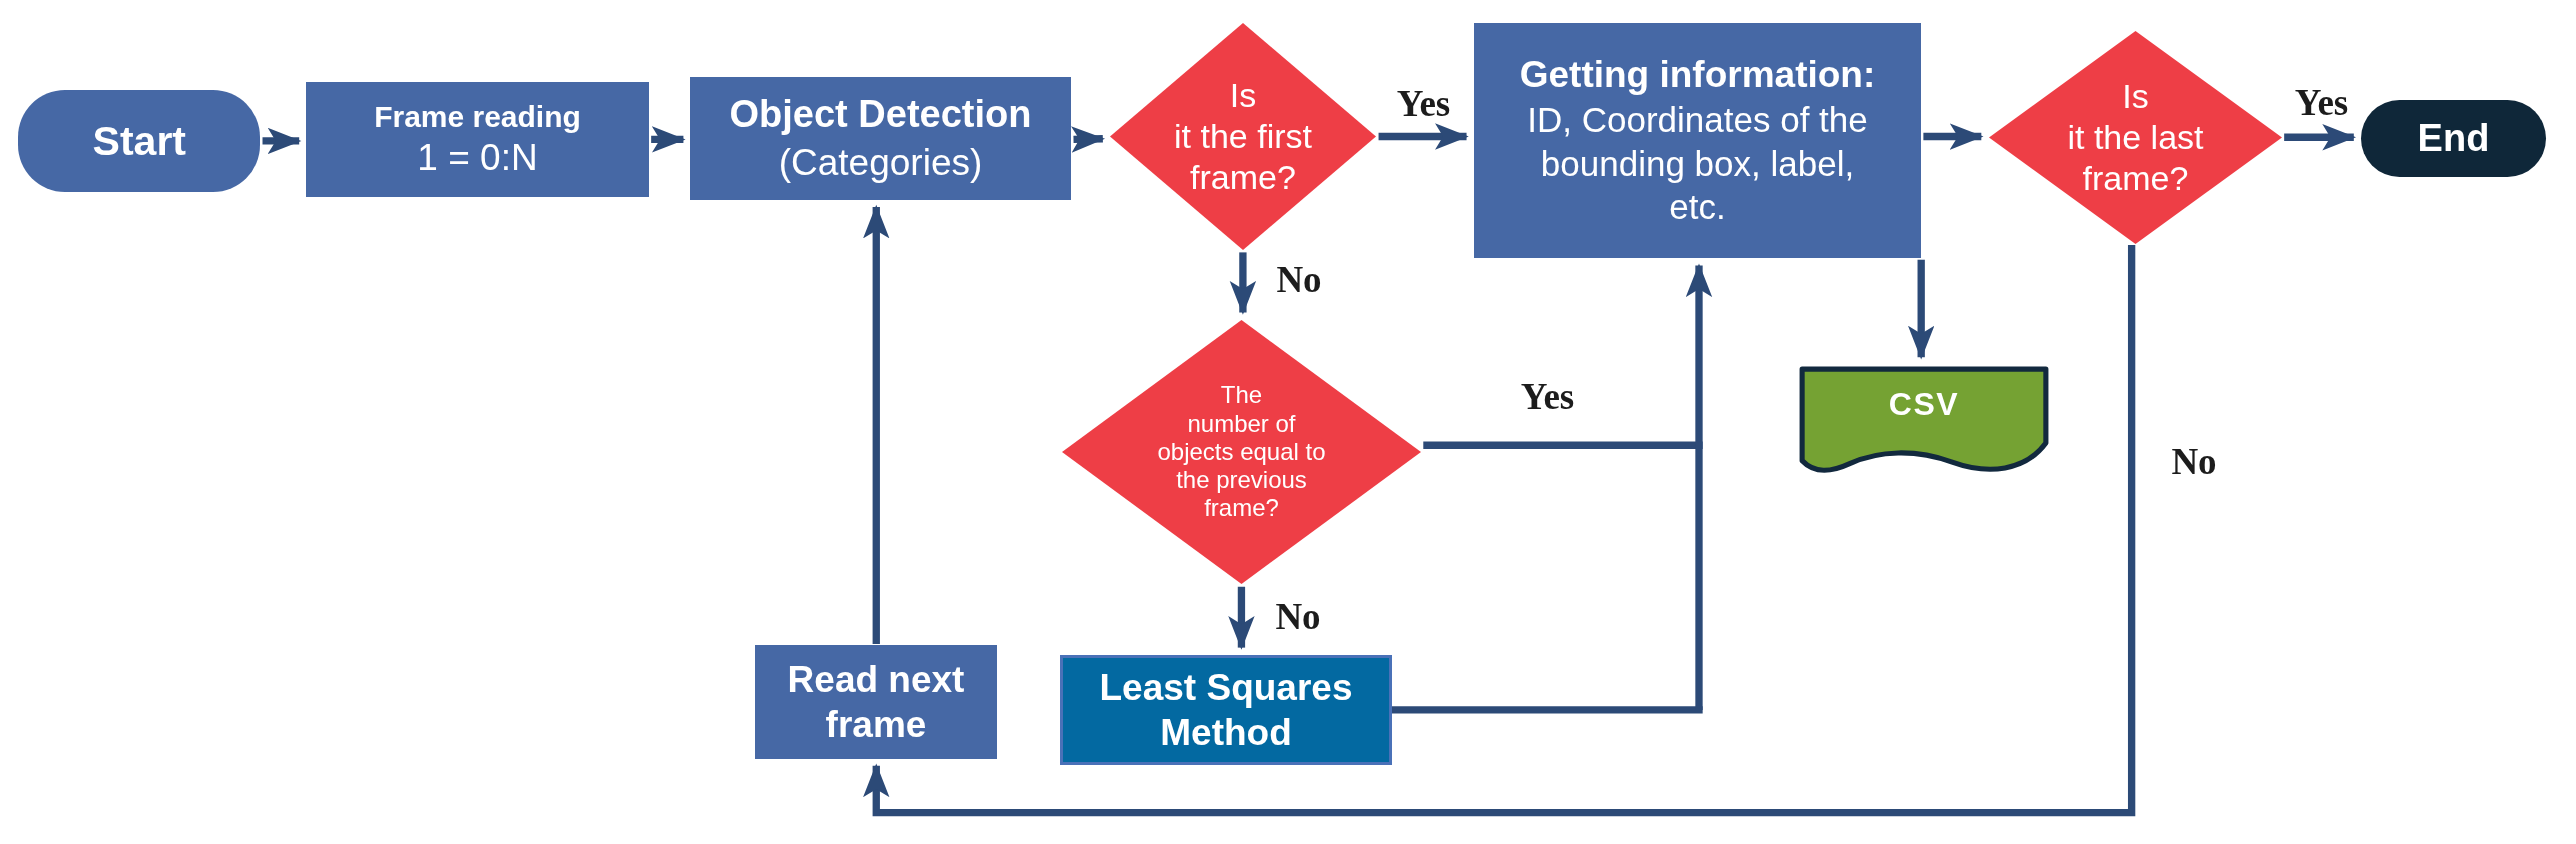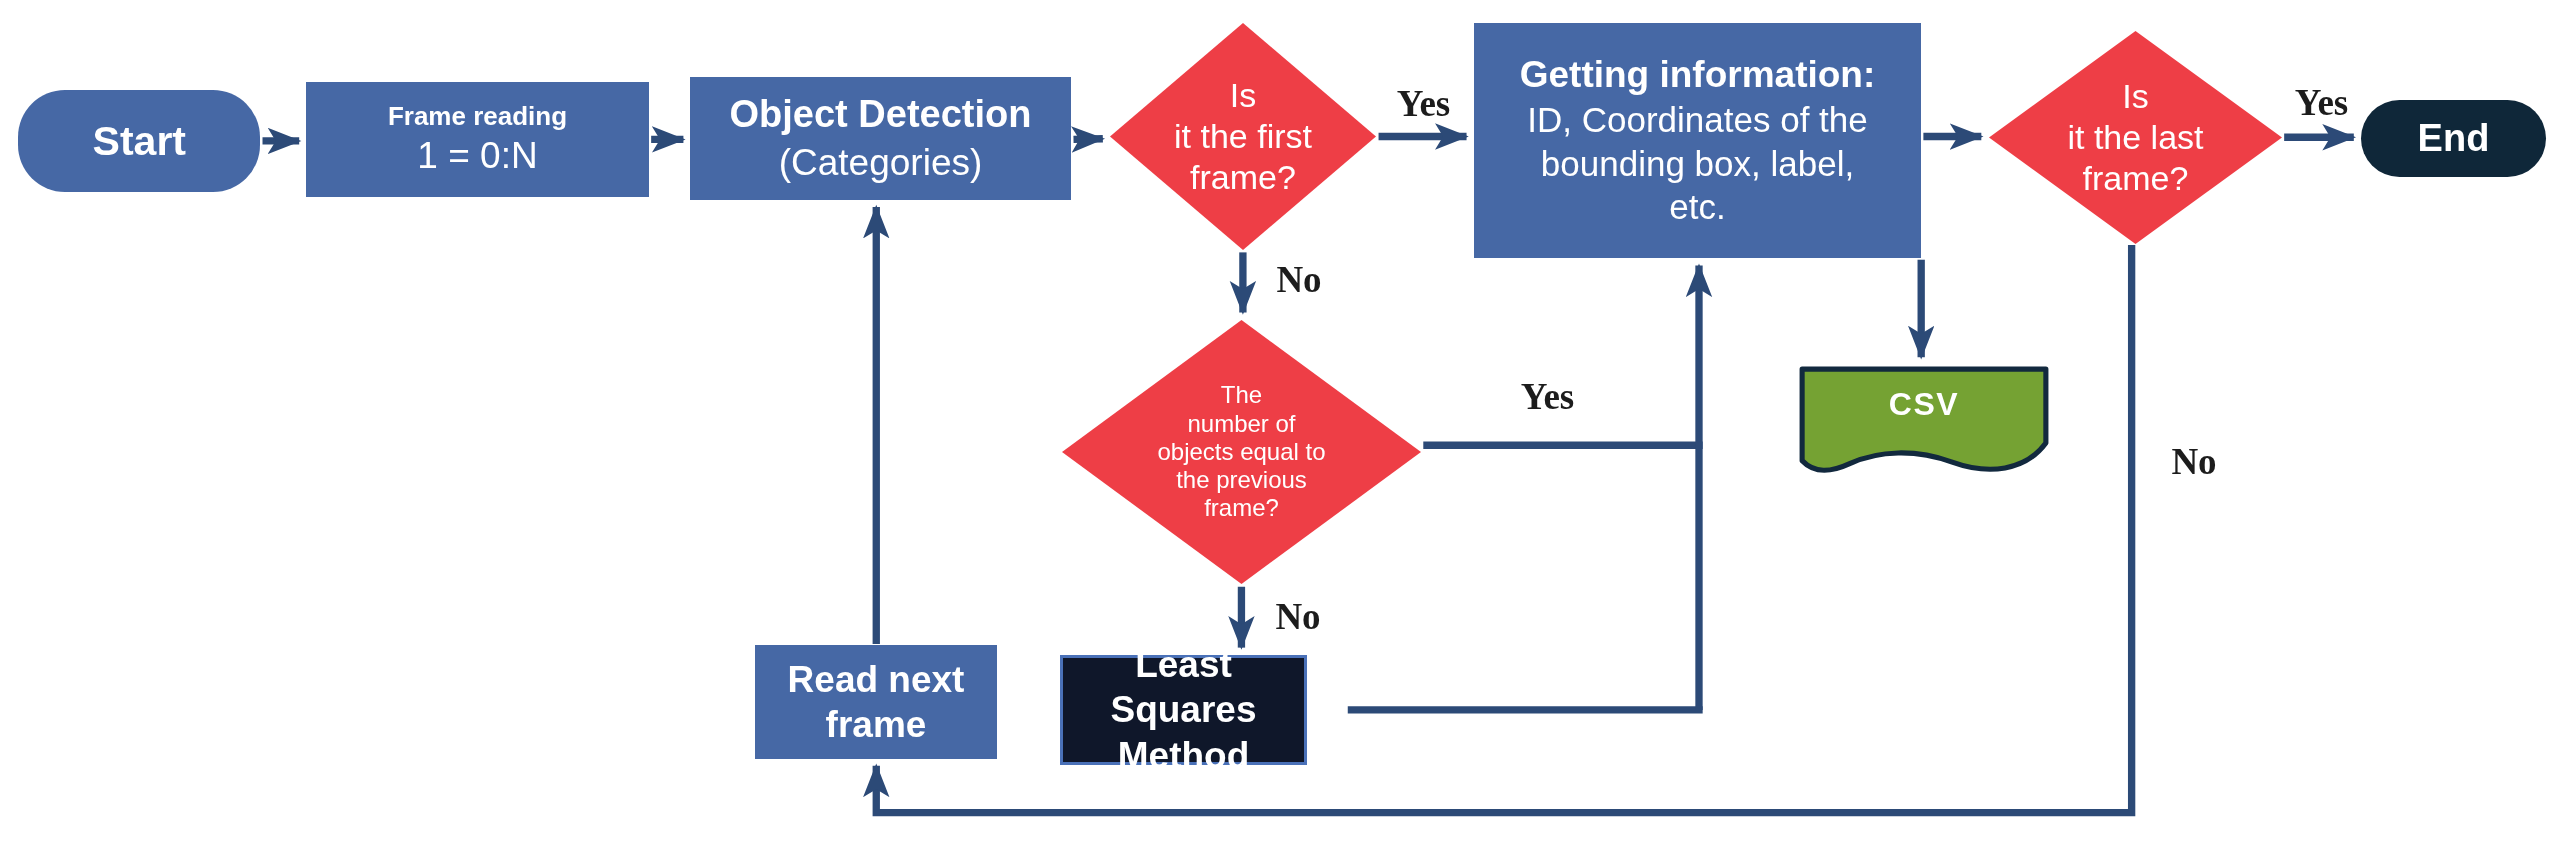--- a/index.html
+++ b/index.html
@@ -18,39 +18,39 @@
   .decision{
     background:#EE3E46;
     clip-path:polygon(50% 0,100% 50%,50% 100%,0 50%);
     font-weight:400;
   }
   .node .title{font-weight:bold;}
   .node .sub{font-weight:400;}
   
   #start{left:18.3px;top:90px;width:242px;height:102px;font-size:41px;}
   #frame-reading{left:306px;top:82px;width:343px;height:115px;}
-  #frame-reading .title{font-size:26px;line-height:1.25;}
+  #frame-reading .title{font-size:30px;line-height:1.25;}
   #frame-reading .sub{font-size:37px;line-height:1.25;}
   #object-detection{left:690px;top:77px;width:381px;height:123px;}
   #object-detection .title{font-size:38px;line-height:1.3;}
   #object-detection .sub{font-size:37px;line-height:1.3;}
   #first-frame-decision{left:1110px;top:23px;width:266px;height:227px;font-size:34px;line-height:1.2;}
   #getting-information{left:1474px;top:23px;width:447px;height:235px;padding:0 35px;}
   #getting-information .title{font-size:37px;line-height:1.24;}
   #getting-information .sub{font-size:35px;line-height:1.24;}
   #last-frame-decision{left:1989px;top:31px;width:293px;height:213px;font-size:34px;line-height:1.2;}
   #end{left:2361px;top:100px;width:185px;height:77px;font-size:38px;}
   #object-count-decision{left:1062px;top:320px;width:359px;height:264px;font-size:24px;line-height:1.18;}
   #csv{left:1797px;top:364px;width:254px;height:112px;}
   #csv .csv-label{
     position:absolute;left:0;top:22px;width:100%;text-align:center;
     color:#ffffff;font-weight:bold;font-size:32px;letter-spacing:1.5px;
   }
   #read-next-frame{left:755px;top:645px;width:242px;height:114px;font-size:37px;font-weight:bold;line-height:1.22;}
-  #least-squares{left:1060px;top:655px;width:247px;height:110px;background:#0f172a;
+  #least-squares{left:1060px;top:655px;width:332px;height:110px;background:#0369a1;
     border:3.7px solid #4A71B8;font-size:37px;font-weight:bold;line-height:1.22;}
   
   #connectors{position:absolute;left:0;top:0;width:2576px;height:845px;}
   .edge-label{
     position:absolute;font-family:"Liberation Serif",serif;font-weight:bold;
     font-size:37px;color:#1C1C1C;text-align:center;
   }
   .edge-label.left{text-align:center;}
 </style>
 </head>

